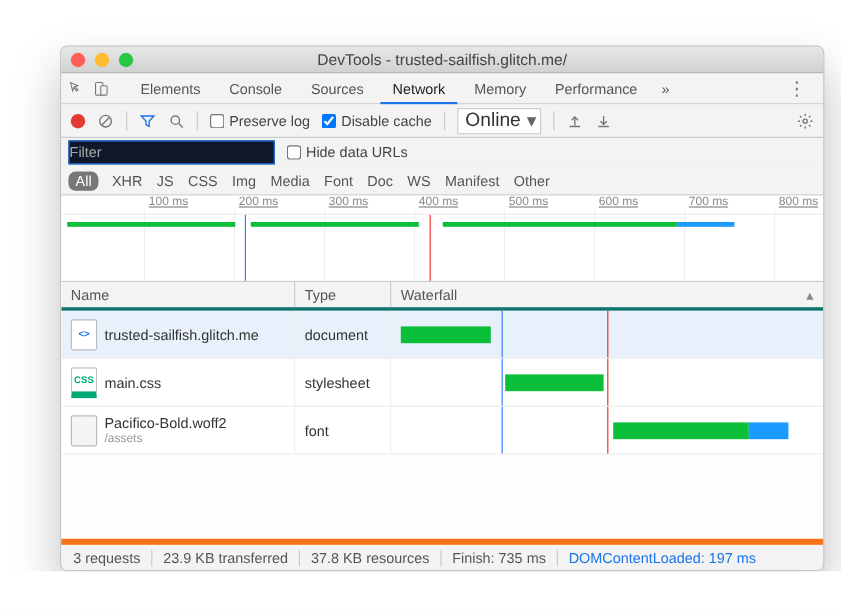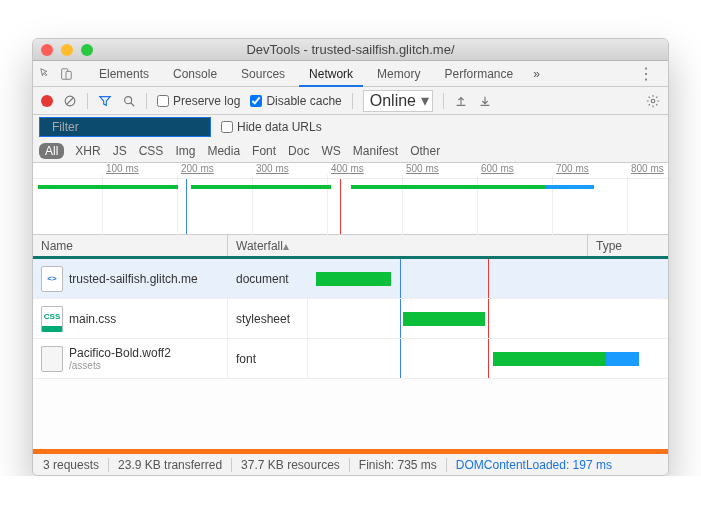--- a/index.html
+++ b/index.html
@@ -1,17 +1,17 @@
 <!DOCTYPE html>
 <html><head>
 <meta charset="utf-8">
 <style>
 * { box-sizing: border-box; margin: 0; padding: 0; }
 body { font-family: -apple-system, "Helvetica Neue", Arial, sans-serif; font-size: 12px; color: #333; background: #fff; }
-.window { width: 637px; height: 438px; margin: 38px 30px 0 32px; border: 1px solid #c5c5c5; border-radius: 6px; box-shadow: 0 20px 40px rgba(0,0,0,0.25); overflow: hidden; background: #f0f0f0; display: flex; flex-direction: column; }
+.window { width: 637px; height: 438px; margin: 38px 30px 0 50px; border: 1px solid #c5c5c5; border-radius: 6px; box-shadow: 0 20px 40px rgba(0,0,0,0.25); overflow: hidden; background: #f0f0f0; display: flex; flex-direction: column; }
 .titlebar { height: 22px; background: linear-gradient(#e7e7e7,#d1d1d1); display: flex; align-items: center; padding: 0 8px; border-bottom: 1px solid #b5b5b5; position: relative; }
 .traffic { display: flex; gap: 8px; }
 .dot { width: 12px; height: 12px; border-radius: 50%; }
 .dot.red { background: #ff5f57; }
 .dot.yellow { background: #febc2e; }
 .dot.green { background: #28c840; }
 .title { position: absolute; left: 0; right: 0; text-align: center; font-size: 13px; color: #444; pointer-events: none; }
 
 .tabs { height: 26px; background: #f3f3f3; border-bottom: 1px solid #ccc; display: flex; align-items: center; padding: 0 6px; gap: 4px; }
 .tabs .spacer { width: 46px; display:flex; gap:6px; align-items:center; }
@@ -25,21 +25,21 @@
 .rec { width: 12px; height: 12px; border-radius: 50%; background: #e53935; }
 .tb-icon { width: 14px; height: 14px; display: inline-flex; align-items: center; justify-content: center; }
 .divider { width: 1px; height: 16px; background: #ccc; }
 .chk { display: flex; align-items: center; gap: 4px; font-size: 12px; color: #444; }
 .chk input { width: 12px; height: 12px; }
 .select { border: 1px solid #ccc; background: #fff; padding: 1px 16px 1px 6px; font-size: 16px; color: #333; position: relative; }
 .select::after { content: "▾"; position: absolute; right: 3px; top: 0; color: #666; }
 .gear { margin-left: auto; }
 
 .filterrow { height: 24px; background: #f3f3f3; display: flex; align-items: center; padding: 2px 6px; gap: 10px; }
-.filter-input { width: 172px; height: 20px; border: 1px solid #1a73e8; padding: 0 12px; font-size: 12px; color: #999; background: #0c4a6e; }
+.filter-input { width: 172px; height: 20px; border: 1px solid #1a73e8; padding: 0 0; font-size: 12px; color: #999; background: #0f172a; }
 .filter-input::placeholder { color: #aaa; }
 
 .typerow { height: 24px; background: #f3f3f3; border-bottom: 1px solid #ccc; display: flex; align-items: center; padding: 0 6px; gap: 10px; font-size: 12px; color: #555; }
 .typebtn { padding: 1px 1px; }
 .typebtn.active { background: #777; color: #fff; border-radius: 6px; padding: 1px 6px; }
 
 .timeline { height: 72px; background: #fff; border-bottom: 1px solid #ccc; position: relative; }
 .ticks { position: absolute; top: 0; left: 0; right: 0; height: 16px; border-bottom: 1px solid #eee; }
 .tick { position: absolute; top: 0; font-size: 10px; color: #888; text-decoration: underline; }
 .tick::before { content: ""; position: absolute; left: -4px; top: 12px; width: 1px; height: 60px; background:#eee; }
@@ -197,25 +197,25 @@
     <div class="tl-bar" style="left:158px;width:140px;top:22px;background:#0bbf3a"></div>
     <div class="tl-bar" style="left:318px;width:195px;top:22px;background:#0bbf3a"></div>
     <div class="tl-bar" style="left:513px;width:48px;top:22px;background:#1a9bff"></div>
     <div class="vline" style="left:153px;background:#3b82f6"></div>
     <div class="vline" style="left:307px;background:#e53935"></div>
   </div>
 
   <div class="grid">
     <div class="ghead">
       <div class="gh col-name">Name</div>
+      <div class="gh col-type">Type</div>
       <div class="gh col-wf">
         <span>Waterfall</span>
         <span style="color:#888">▴</span>
       </div>
-      <div class="gh col-type">Type</div>
     </div>
 
     <div class="grow sel">
       <div class="cell col-name filecell">
         <div class="fileicon doc">&lt;&gt;</div>
         <span>trusted-sailfish.glitch.me</span>
       </div>
       <div class="cell col-type">document</div>
       <div class="cell col-wf">
         <div class="wf-bar" style="left:8px;width:75px;background:#0bbf3a"></div>
@@ -255,20 +255,20 @@
     </div>
 
     <div style="flex:1;background:#fdfdfd"></div>
   </div>
 
   <div class="status">
     <span>3 requests</span>
     <span class="sep"></span>
     <span>23.9 KB transferred</span>
     <span class="sep"></span>
-    <span>37.7 KB resources</span>
+    <span>37.8 KB resources</span>
     <span class="sep"></span>
     <span>Finish: 735 ms</span>
     <span class="sep"></span>
     <span class="dcl">DOMContentLoaded: 197 ms</span>
   </div>
 
 </div>
 
 </body></html>

